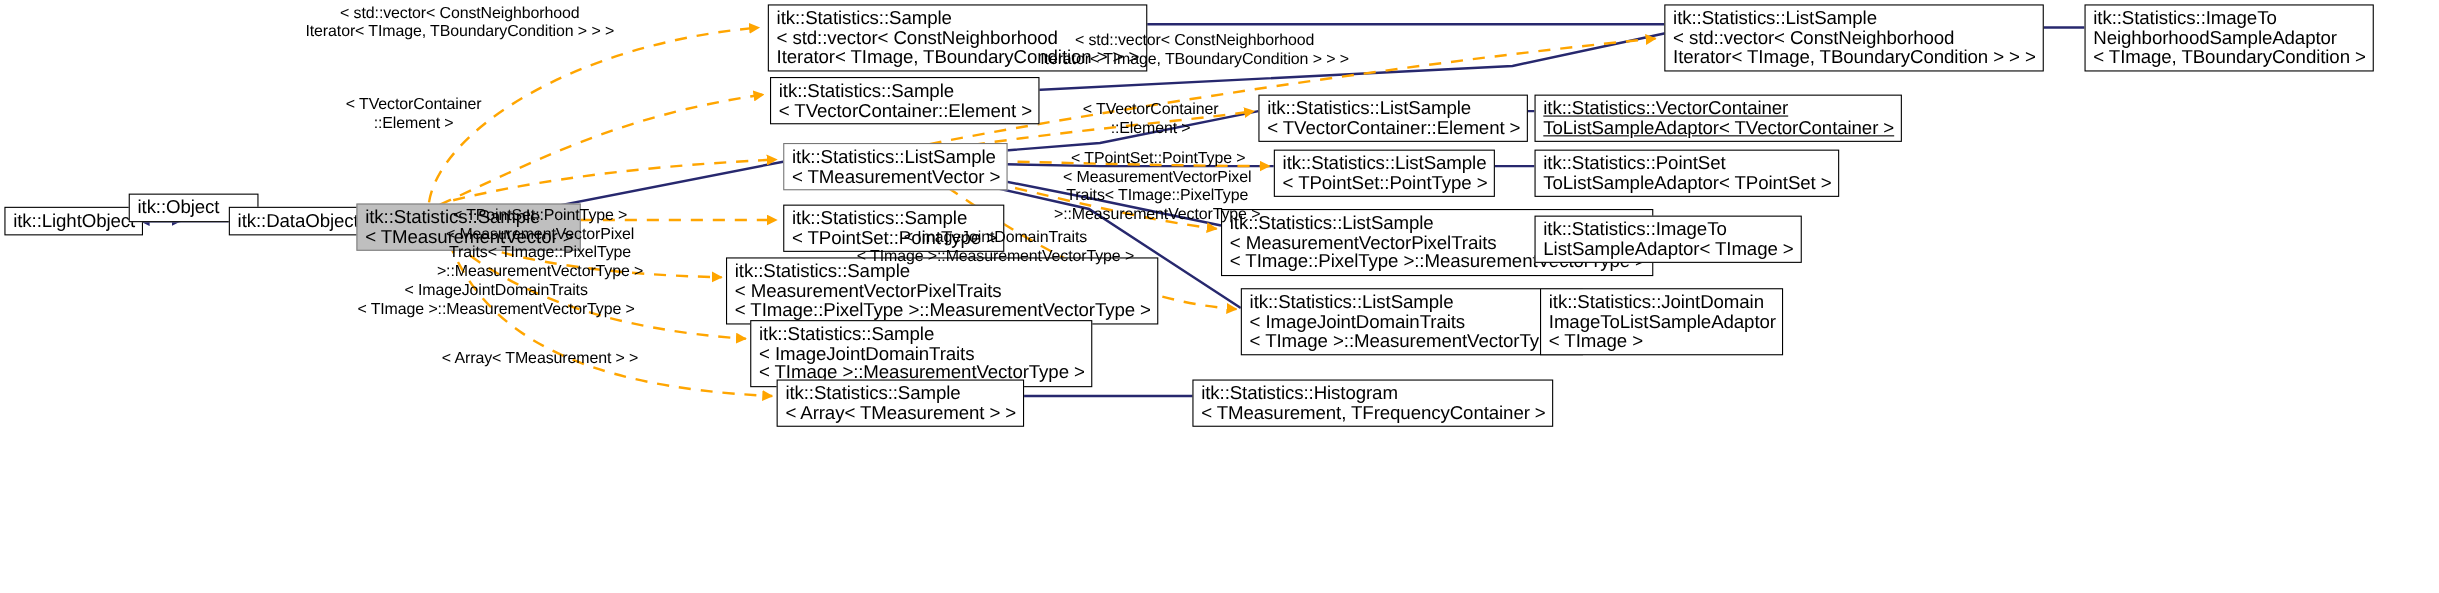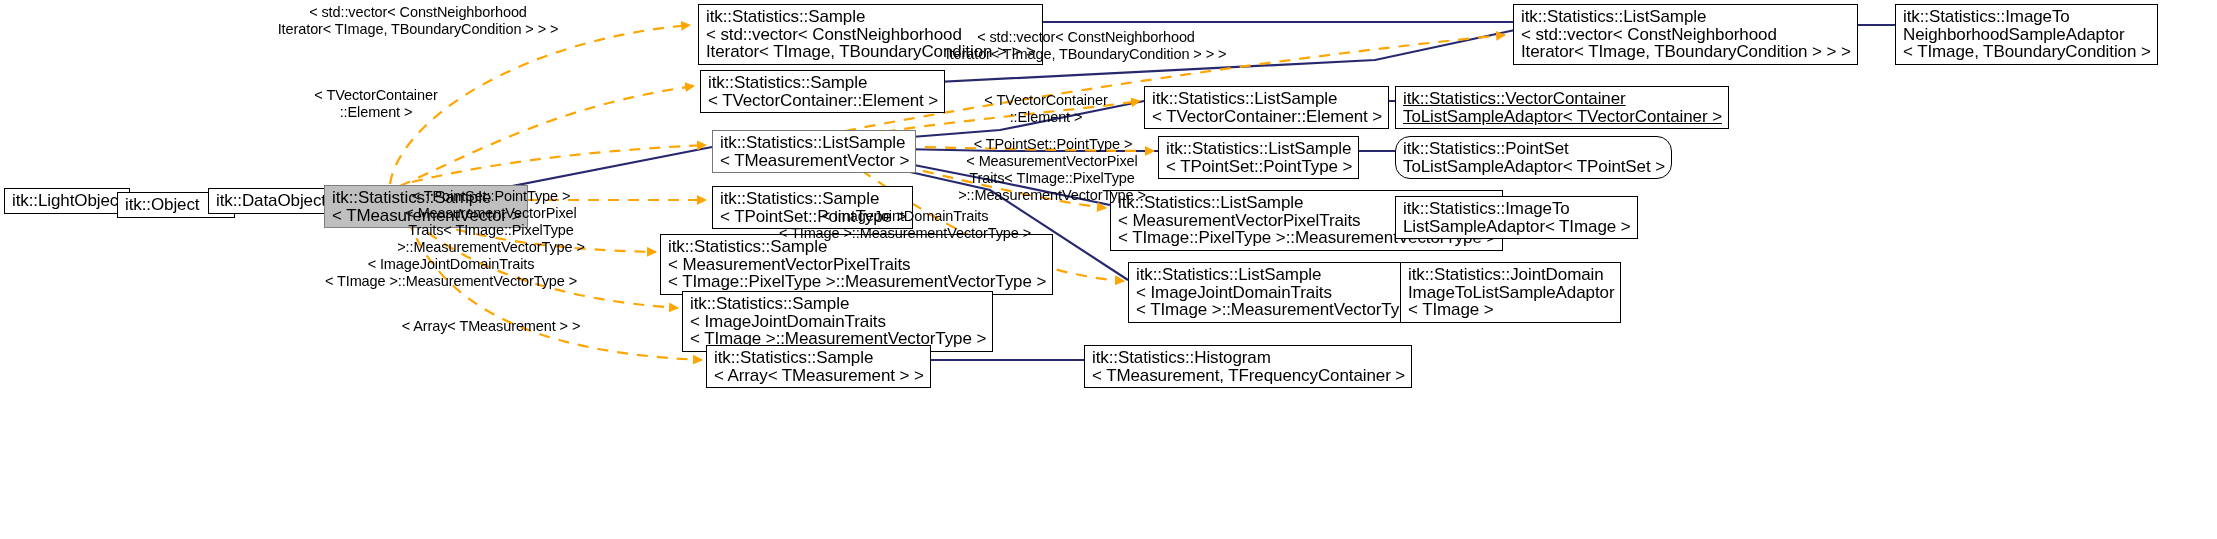--- a/index.html
+++ b/index.html
@@ -100,21 +100,21 @@
       <path d="M845,131 C950,110 1250,60 1505,35"></path>
       <path d="M845,138 C950,120 1080,110 1140,101"></path>
       <path d="M845,145 C960,148 1080,151 1154,151"></path>
       <path d="M845,152 C960,180 1040,200 1106,208"></path>
       <path d="M845,159 C960,240 1040,275 1124,281"></path>
     </g>
   </svg>
 
   <div>
       <div class="node" style="left: 4px; top: 188px; min-width: 88px;">itk::LightObject</div>
-      <div class="node" style="left: 117px; top: 192px; min-width: 118px;">itk::Object</div>
+      <div class="node" style="left: 117px; top: 176px; min-width: 118px;">itk::Object</div>
       <div class="node" style="left: 208px; top: 188px; min-width: 84px;">itk::DataObject</div>
       <div class="node hl" style="left: 324px; top: 185px; min-width: 122px;">itk::Statistics::Sample
 &lt; TMeasurementVector &gt;</div>
       <div class="node" style="left: 698px; top: 4px; min-width: 180px;">itk::Statistics::Sample
 &lt; std::vector&lt; ConstNeighborhood
 Iterator&lt; TImage, TBoundaryCondition &gt; &gt; &gt;</div>
       <div class="node" style="left: 1513px; top: 4px; min-width: 180px;">itk::Statistics::ListSample
 &lt; std::vector&lt; ConstNeighborhood
 Iterator&lt; TImage, TBoundaryCondition &gt; &gt; &gt;</div>
       <div class="node" style="left: 1895px; top: 4px; min-width: 180px;">itk::Statistics::ImageTo
@@ -123,21 +123,21 @@
       <div class="node" style="left: 700px; top: 70px; min-width: 150px;">itk::Statistics::Sample
 &lt; TVectorContainer::Element &gt;</div>
       <div class="node" style="left: 1144px; top: 86px; min-width: 150px;">itk::Statistics::ListSample
 &lt; TVectorContainer::Element &gt;</div>
       <div class="node" style="left: 1395px; top: 86px; min-width: 190px; text-decoration: underline;">itk::Statistics::VectorContainer
 ToListSampleAdaptor&lt; TVectorContainer &gt;</div>
       <div class="node gborder" style="left: 712px; top: 130px; min-width: 128px;">itk::Statistics::ListSample
 &lt; TMeasurementVector &gt;</div>
       <div class="node" style="left: 1158px; top: 136px; min-width: 132px;">itk::Statistics::ListSample
 &lt; TPointSet::PointType &gt;</div>
-      <div class="node" style="left: 1395px; top: 136px; min-width: 190px; border-radius: 15px;">itk::Statistics::PointSet
+      <div class="node" style="left: 1395px; top: 136px; min-width: 190px;">itk::Statistics::PointSet
 ToListSampleAdaptor&lt; TPointSet &gt;</div>
       <div class="node" style="left: 712px; top: 186px; min-width: 122px;">itk::Statistics::Sample
 &lt; TPointSet::PointType &gt;</div>
       <div class="node" style="left: 1110px; top: 190px; min-width: 225px;">itk::Statistics::ListSample
 &lt; MeasurementVectorPixelTraits
 &lt; TImage::PixelType &gt;::MeasurementVectorType &gt;</div>
       <div class="node" style="left: 1395px; top: 196px; min-width: 190px;">itk::Statistics::ImageTo
 ListSampleAdaptor&lt; TImage &gt;</div>
       <div class="node" style="left: 660px; top: 234px; min-width: 228px;">itk::Statistics::Sample
 &lt; MeasurementVectorPixelTraits

